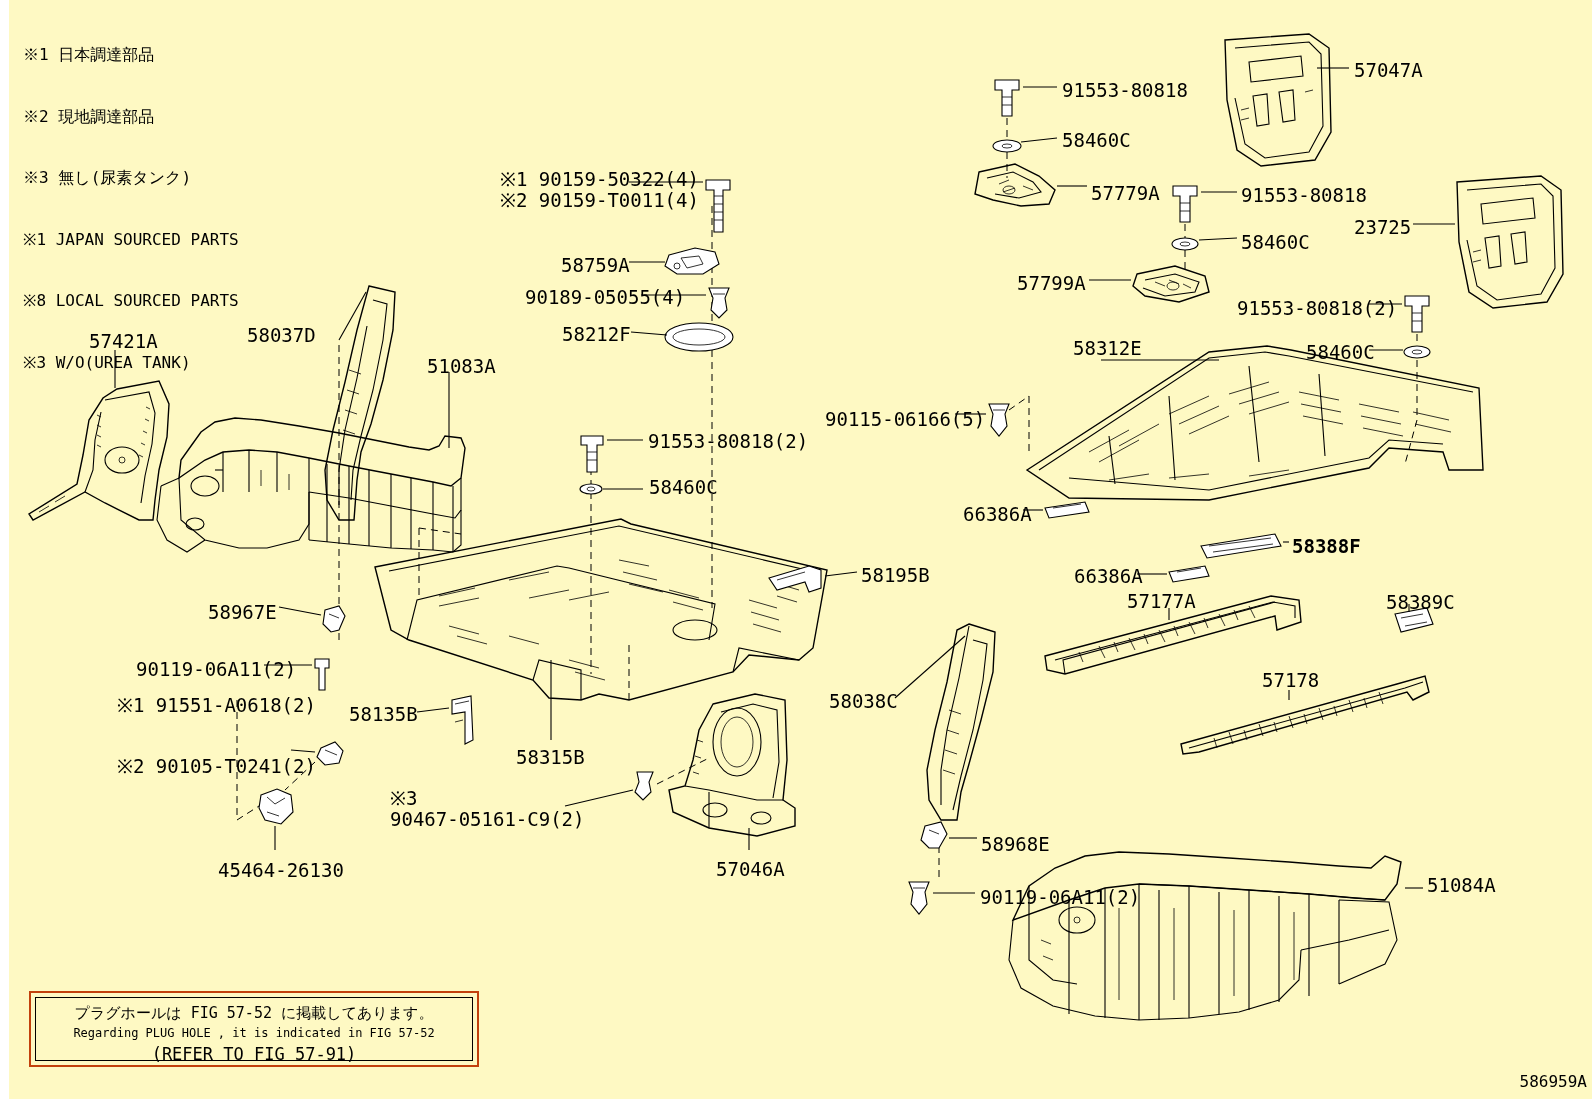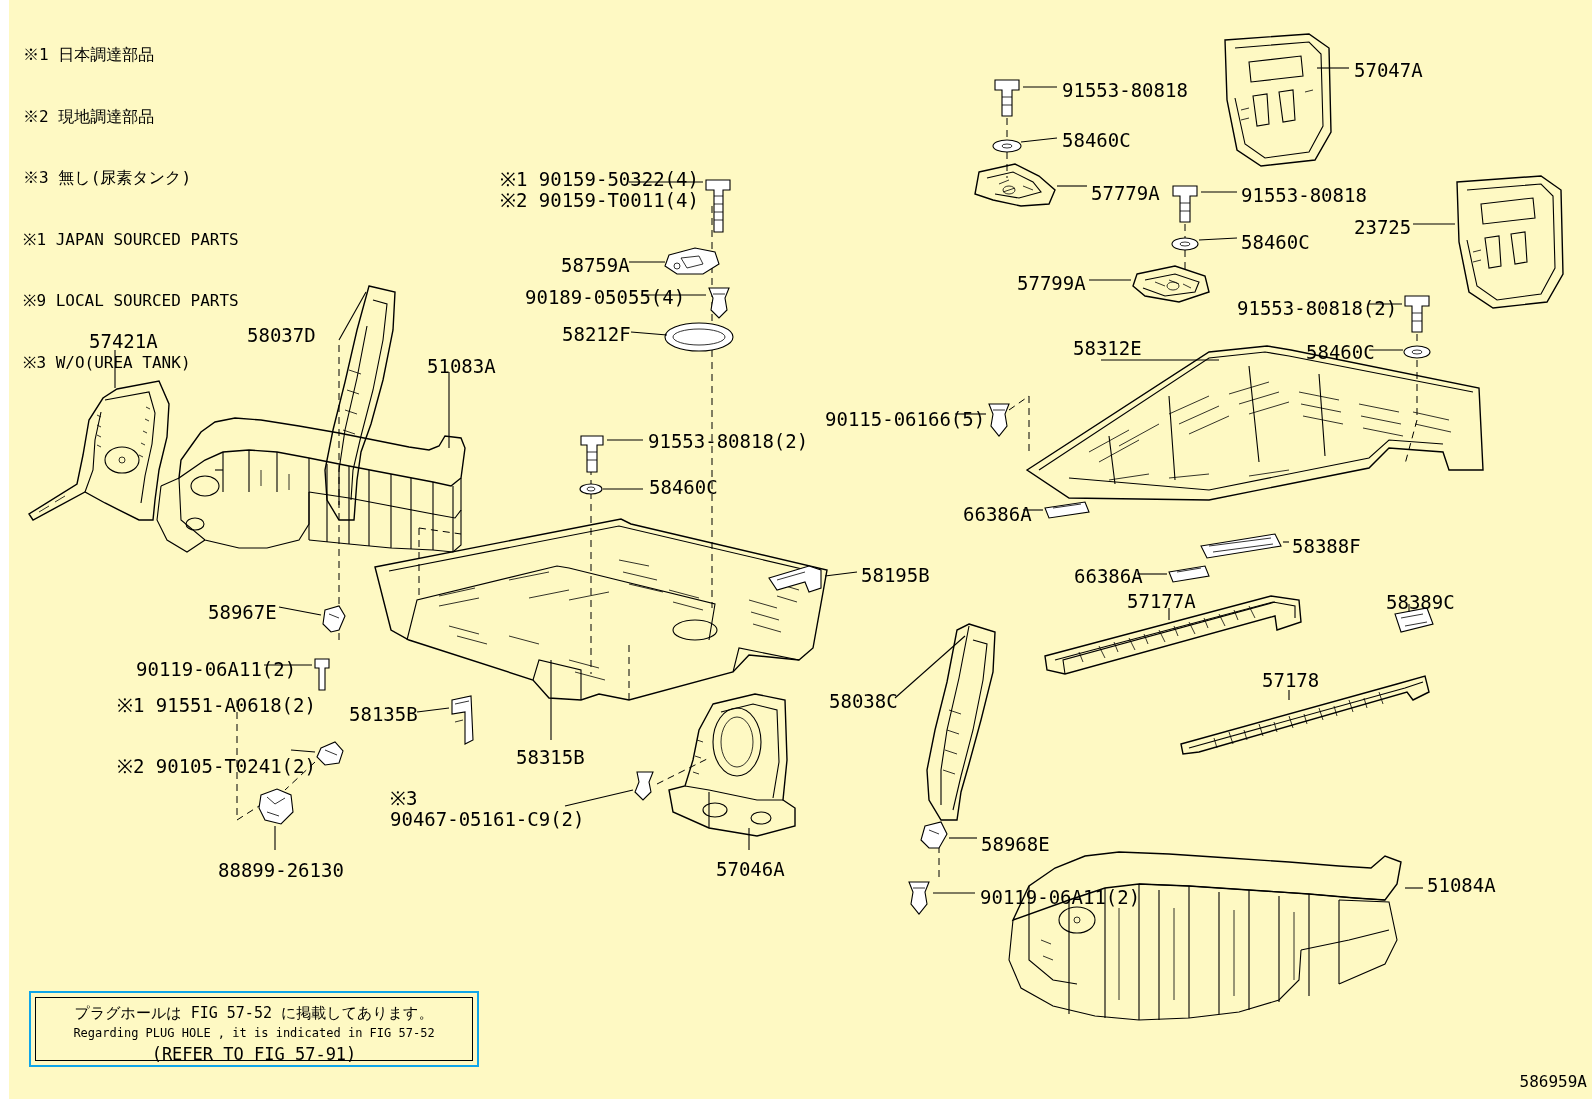--- a/index.html
+++ b/index.html
@@ -36,21 +36,21 @@
     font-family: "DejaVu Sans Mono", monospace;
     letter-spacing: 0px;
   }
 
   .note-box {
     position: absolute;
     left: 20px;
     top: 991px;
     width: 450px;
     height: 76px;
-    border: 2px solid #0ea5e9;
+    border: 2px solid #c2410c;
     box-sizing: border-box;
   }
   .note-box .inner {
     position: absolute;
     left: 4px;
     top: 4px;
     right: 4px;
     bottom: 4px;
     border: 1px solid #000;
     box-sizing: border-box;
@@ -87,21 +87,21 @@
 </head>
 <body>
 
 <div id="page">
 
   <div class="legend">
     <div>※1 日本調達部品</div>
     <div>※2 現地調達部品</div>
     <div>※3 無し(尿素タンク)</div>
     <div>※1 JAPAN SOURCED PARTS</div>
-    <div>※9 LOCAL SOURCED PARTS</div>
+    <div>※8 LOCAL SOURCED PARTS</div>
     <div>※3 W/O(UREA TANK)</div>
   </div>
 
   <svg class="art" viewBox="0 0 1592 1099">
 
     <g>
       <path class="ln2" d="M108 389 L150 381 L160 404 L158 437 L150 470 L146 500 L144 520 L130 520 L96 503 L76 492 L24 520 L20 514 L68 484 L74 455 L80 420 L94 398 Z"></path>
       <path class="ln" d="M96 400 L140 392 L146 413 L143 444 L136 476 L132 503"></path>
       <path class="ln" d="M76 492 L84 470 L86 440 L92 412"></path>
       <ellipse class="ln" cx="113" cy="460" rx="17" ry="13"></ellipse>
@@ -446,40 +446,40 @@
   <div class="lbl" style="left:639px; top:432px;">91553-80818(2)</div>
   <div class="lbl" style="left:640px; top:478px;">58460C</div>
   <div class="lbl" style="left:80px; top:332px;">57421A</div>
   <div class="lbl" style="left:238px; top:326px;">58037D</div>
   <div class="lbl" style="left:418px; top:357px;">51083A</div>
   <div class="lbl" style="left:199px; top:603px;">58967E</div>
   <div class="lbl" style="left:127px; top:660px;">90119-06A11(2)</div>
   <div class="lbl" style="left:340px; top:705px;">58135B</div>
   <div class="lbl" style="left:108px; top:696px;">※1 91551-A0618(2)</div>
   <div class="lbl" style="left:108px; top:757px;">※2 90105-T0241(2)</div>
-  <div class="lbl" style="left:209px; top:861px;">88899-26130</div>
+  <div class="lbl" style="left:209px; top:861px;">45464-26130</div>
   <div class="lbl" style="left:381px; top:789px;">※3</div>
   <div class="lbl" style="left:381px; top:810px;">90467-05161-C9(2)</div>
   <div class="lbl" style="left:507px; top:748px;text-align:center;">58315B</div>
   <div class="lbl" style="left:852px; top:566px;">58195B</div>
   <div class="lbl" style="left:707px; top:860px;">57046A</div>
   <div class="lbl" style="left:1053px; top:81px;">91553-80818</div>
   <div class="lbl" style="left:1053px; top:131px;">58460C</div>
   <div class="lbl" style="left:1082px; top:184px;">57779A</div>
   <div class="lbl" style="left:1232px; top:186px;">91553-80818</div>
   <div class="lbl" style="left:1232px; top:233px;">58460C</div>
   <div class="lbl" style="left:1008px; top:274px;">57799A</div>
   <div class="lbl" style="left:1345px; top:61px;">57047A</div>
   <div class="lbl" style="left:1345px; top:218px;">23725</div>
   <div class="lbl" style="left:1228px; top:299px;">91553-80818(2)</div>
   <div class="lbl" style="left:1297px; top:343px;">58460C</div>
   <div class="lbl" style="left:1064px; top:339px;">58312E</div>
   <div class="lbl" style="left:816px; top:410px;">90115-06166(5)</div>
   <div class="lbl" style="left:954px; top:505px;">66386A</div>
-  <div class="lbl" style="left:1283px; top:537px;">58388F</div>
+  <div class="lbl" style="left:1283px; top:537px;font-weight:bold;">58388F</div>
   <div class="lbl" style="left:1065px; top:567px;">66386A</div>
   <div class="lbl" style="left:1118px; top:592px;">57177A</div>
   <div class="lbl" style="left:1377px; top:593px;text-align:right;">58389C</div>
   <div class="lbl" style="left:1253px; top:671px;">57178</div>
   <div class="lbl" style="left:820px; top:692px;">58038C</div>
   <div class="lbl" style="left:972px; top:835px;">58968E</div>
   <div class="lbl" style="left:971px; top:888px;">90119-06A11(2)</div>
   <div class="lbl" style="left:1418px; top:876px;">51084A</div>
 
   <div class="note-box">

